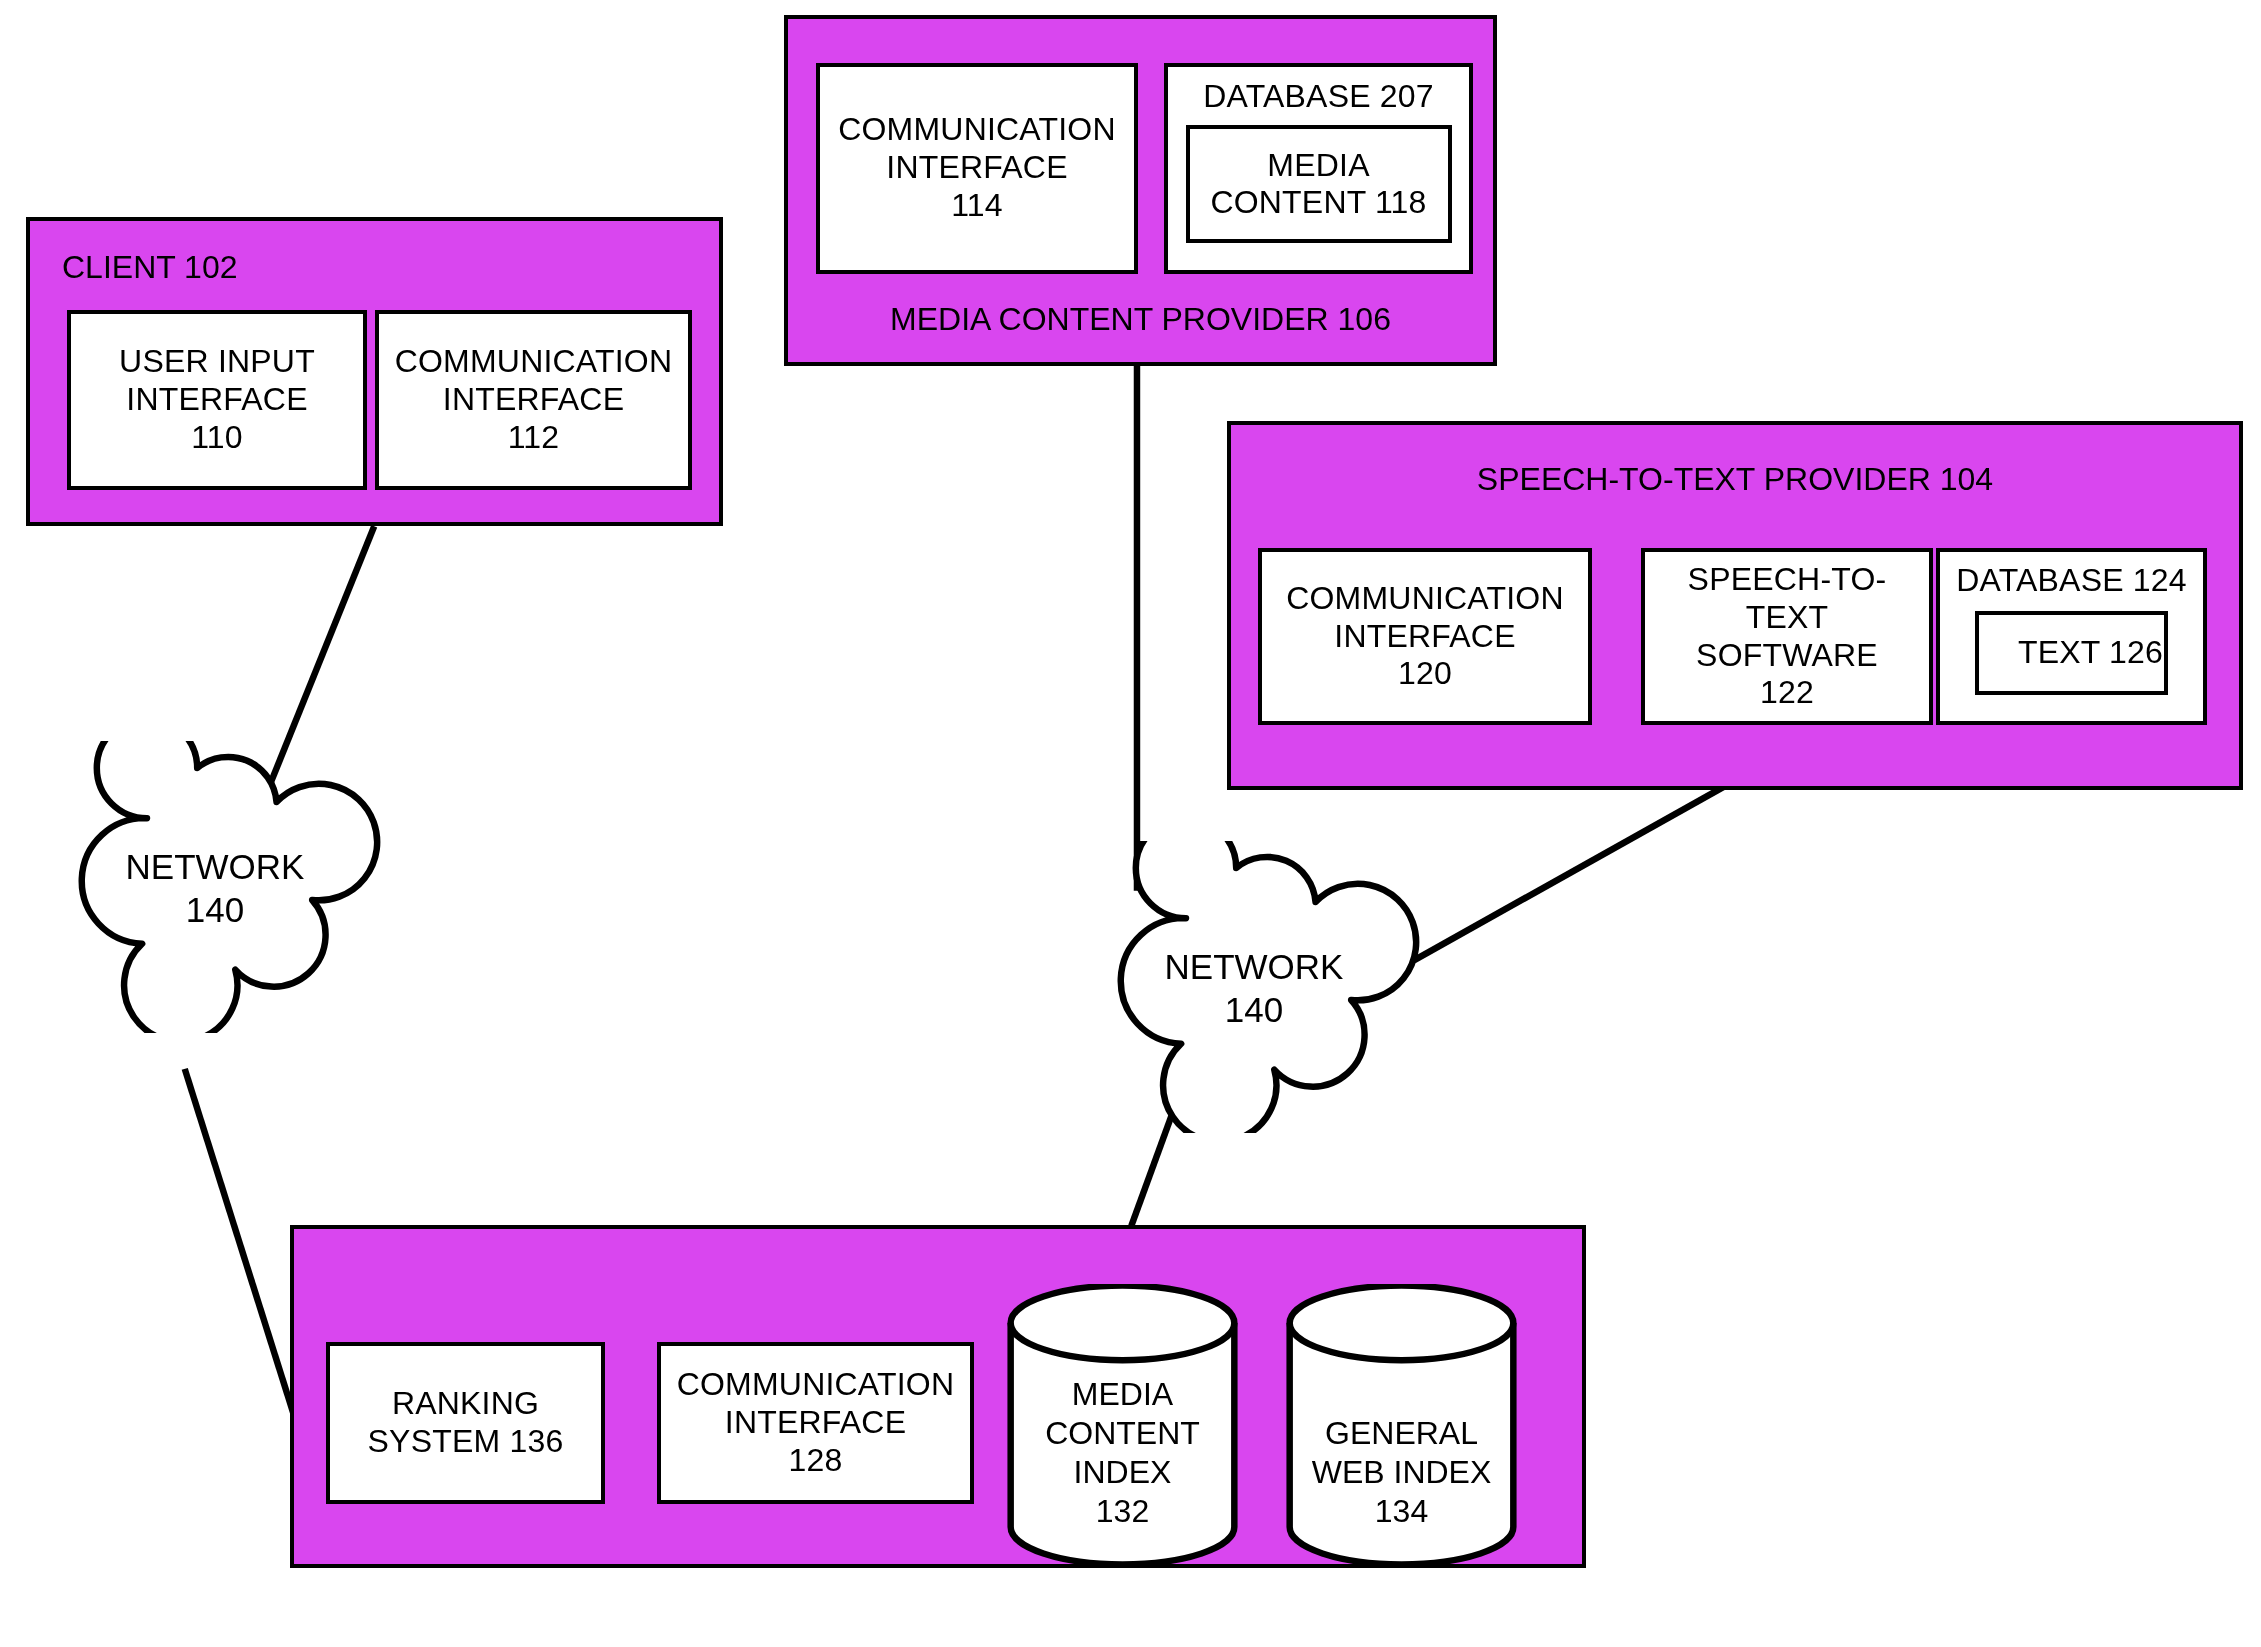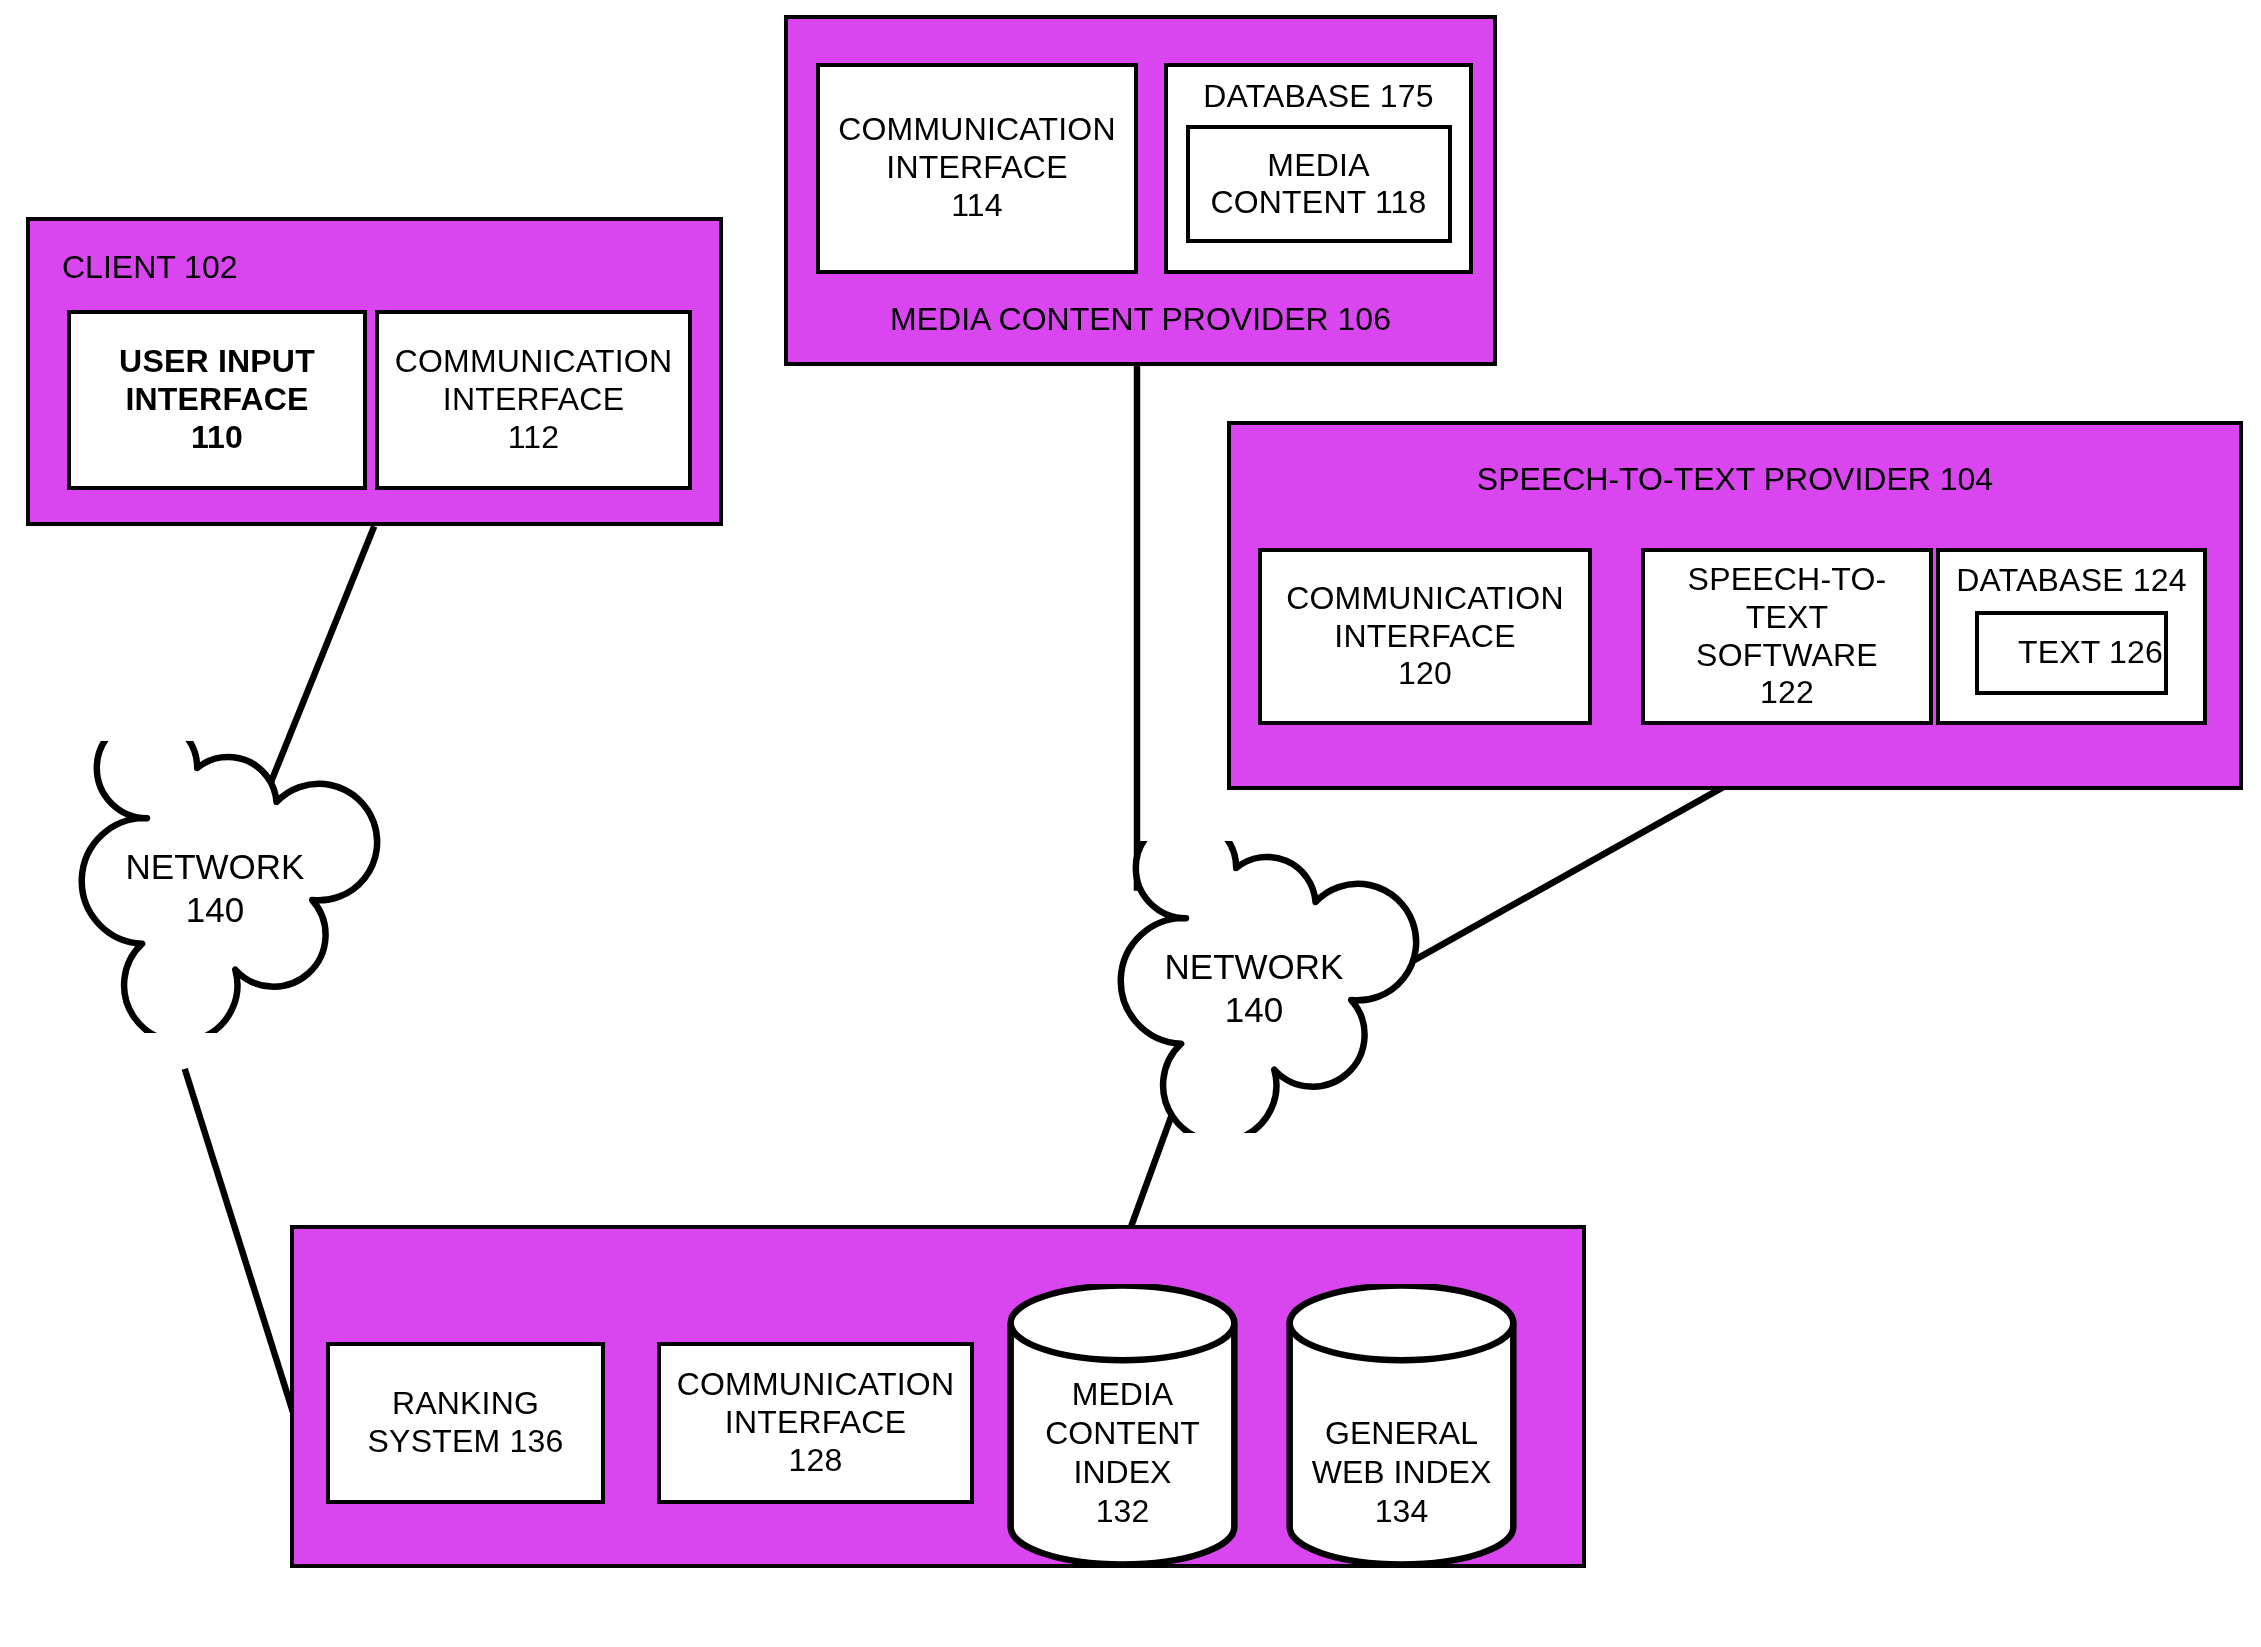--- a/index.html
+++ b/index.html
@@ -35,34 +35,34 @@
 
     <line x1="1404" y1="450" x2="1404" y2="1100" stroke="#000" stroke-width="8"></line>
 
     <line x1="2128" y1="972" x2="1746" y2="1186" stroke="#000" stroke-width="8"></line>
 
     <line x1="1455" y1="1355" x2="1397" y2="1514" stroke="#000" stroke-width="8"></line>
   </svg>
 
   <div class="box" style="left:26px;top:217px;width:697px;height:309px;">
     <div class="grouptitle" style="left:32px;top:28px;text-align:left;">CLIENT 102</div>
-    <div class="inner" style="left:37px;top:89px;width:300px;height:180px;font-weight:bold;">
+    <div class="inner" style="left:37px;top:89px;width:300px;height:180px;">
       <span class="txt">USER INPUT<br>INTERFACE<br>110</span>
     </div>
     <div class="inner" style="left:345px;top:89px;width:317px;height:180px;">
       <span class="txt">COMMUNICATION<br>INTERFACE<br>112</span>
     </div>
   </div>
 
   <div class="box" style="left:784px;top:14.6px;width:713px;height:351px;">
     <div class="inner" style="left:28px;top:44px;width:322px;height:211px;">
       <span class="txt">COMMUNICATION<br>INTERFACE<br>114</span>
     </div>
     <div class="inner" style="left:376px;top:44px;width:309px;height:211px;flex-direction:column;justify-content:flex-start;">
-      <span class="txt" style="margin-top:11.3px;">DATABASE 175</span>
+      <span class="txt" style="margin-top:11.3px;">DATABASE 207</span>
       <div class="inner" style="position:relative;left:0;top:9.7px;width:266px;height:118px;">
         <span class="txt">MEDIA<br>CONTENT 118</span>
       </div>
     </div>
     <div class="grouptitle" style="left:0;right:0;top:282px;">MEDIA CONTENT PROVIDER 106</div>
   </div>
 
   <div class="box" style="left:1227px;top:421px;width:1016px;height:369px;">
     <div class="grouptitle" style="left:0;right:0;top:36px;">SPEECH-TO-TEXT PROVIDER 104</div>
     <div class="inner" style="left:27px;top:123px;width:334px;height:177px;">

